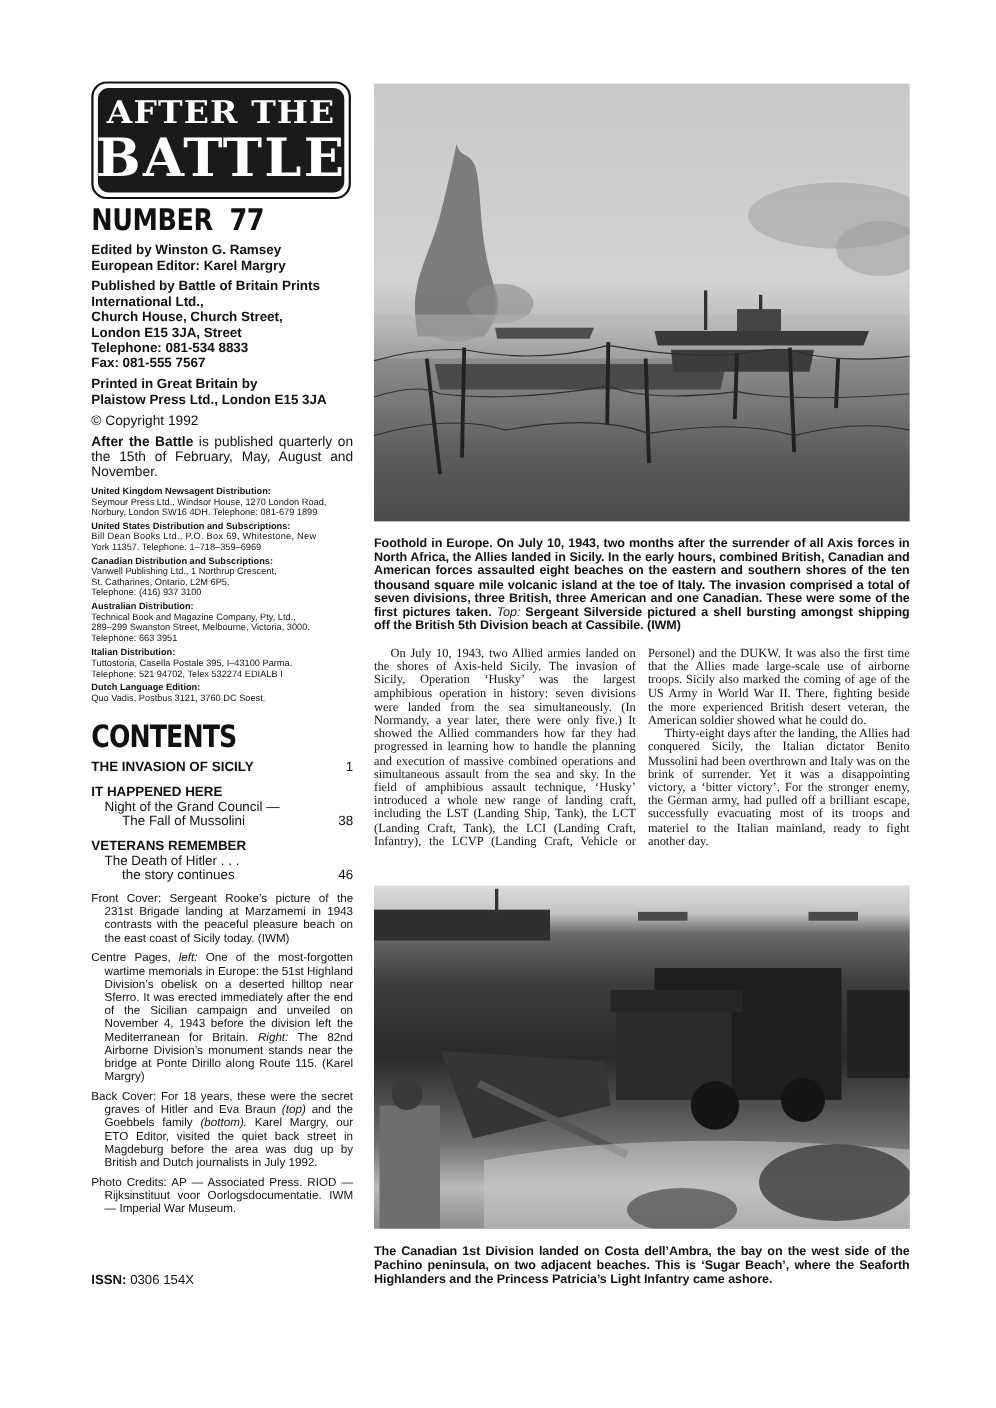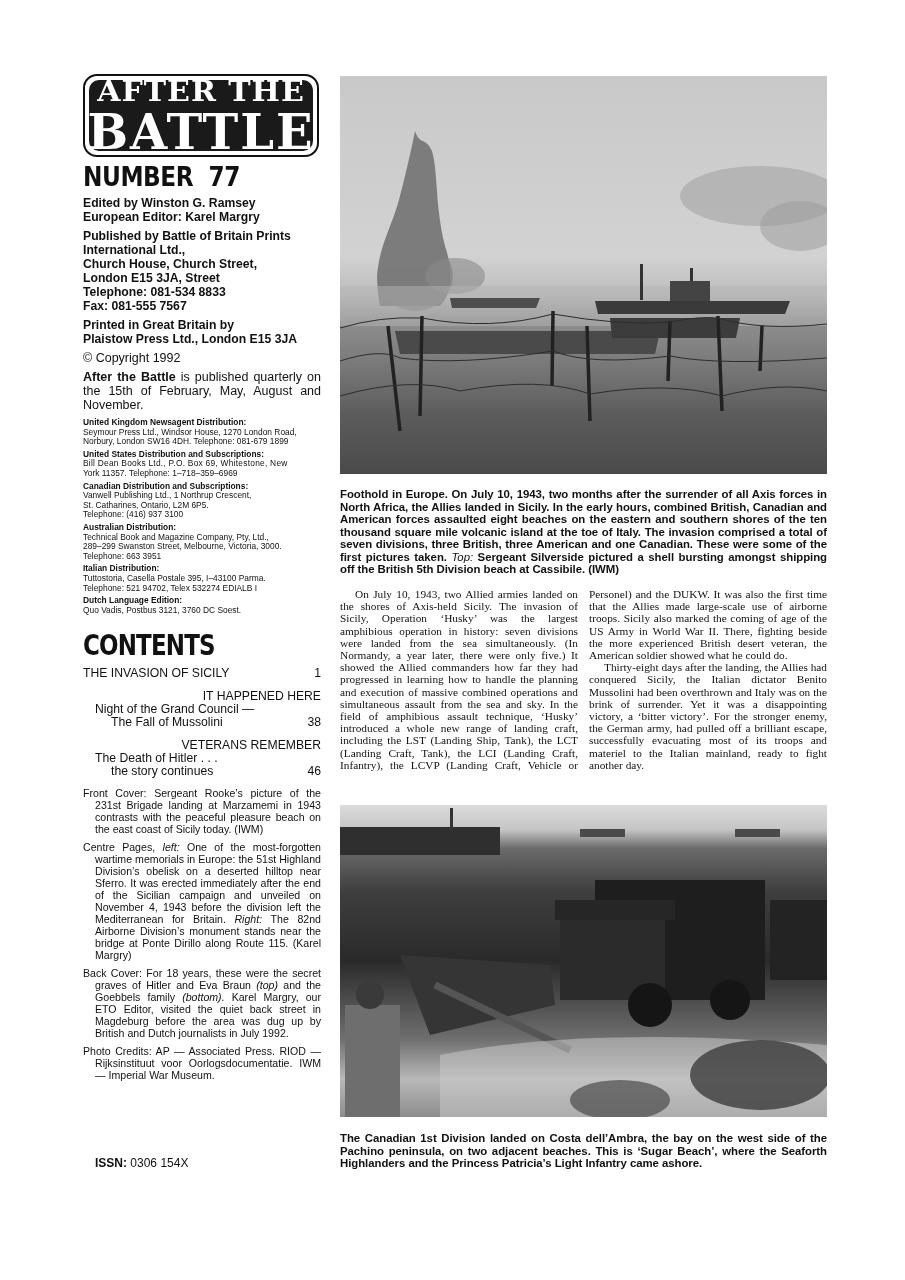--- a/index.html
+++ b/index.html
@@ -3,21 +3,21 @@
 <meta charset="utf-8">
 <style>
   * { box-sizing: border-box; margin: 0; padding: 0; }
   html, body { width: 905px; height: 1280px; background: #ffffff; overflow: hidden; }
   body { position: relative; color: #111; font-family: "Liberation Sans", sans-serif; }
 
   
   .left { position: absolute; left: 83px; top: 74px; width: 238px; }
 
   .logo {
-    width: 236px; height: 83px;
+    width: 236px; height: 107px;
     border: 2px solid #111; border-radius: 14px;
     padding: 4px; background: #fff;
   }
   .logo-inner {
     width: 100%; height: 100%;
     background: #1a1a1a; border-radius: 10px;
     display: flex; flex-direction: column; align-items: center; justify-content: center;
     color: #fff; font-family: "DejaVu Serif", serif; font-weight: bold;
     line-height: 1;
   }
@@ -44,31 +44,31 @@
   .dist .line { display: block; white-space: nowrap; }
 
   .contents-title {
     font-family: "DejaVu Sans", sans-serif; font-weight: bold;
     font-size: 28px; letter-spacing: -1px; margin-top: 14px;
     transform: scaleX(0.82); transform-origin: left; white-space: nowrap;
   }
   .toc { margin-top: 4px; }
   .toc-section { margin-bottom: 9px; }
   .toc-row { display: flex; justify-content: space-between; align-items: flex-end; font-size: 12.2px; line-height: 13px; }
-  .toc-head { font-weight: normal; font-size: 12.2px; line-height: 14px; text-align: right; }
+  .toc-head { font-weight: bold; font-size: 12.2px; line-height: 14px; }
   .toc-sub { font-size: 12.2px; line-height: 13px; padding-left: 12px; }
   .toc-sub2 { padding-left: 28px; }
   .toc-page { font-size: 12.2px; width: 20px; text-align: right; }
 
   .notes { margin-top: 7px; }
   .note { font-size: 10.6px; line-height: 12px; text-align: justify; padding-left: 12px; text-indent: -12px; margin-bottom: 6px; }
   .note b { font-weight: normal; }
   .note i { font-style: italic; margin-top: 44px; }
 
-  .issn { position: absolute; left: 95px; top: 1156px; font-size: 12px; }
+  .issn { position: absolute; left: 83px; top: 1156px; font-size: 12px; }
   .issn b { font-weight: bold; }
 
   
   .photo {
     position: absolute; left: 340px; width: 487px; overflow: hidden;
     background: #9a9a9a;
   }
   .photo-top { top: 76px; height: 398px;
     background: linear-gradient(180deg, #c9c9c9 0%, #d2d2d2 45%, #bdbdbd 55%, #8e8e8e 62%, #7a7a7a 72%, #5c5c5c 85%, #4a4a4a 100%); }
   .photo-bottom { top: 805px; height: 312px;

